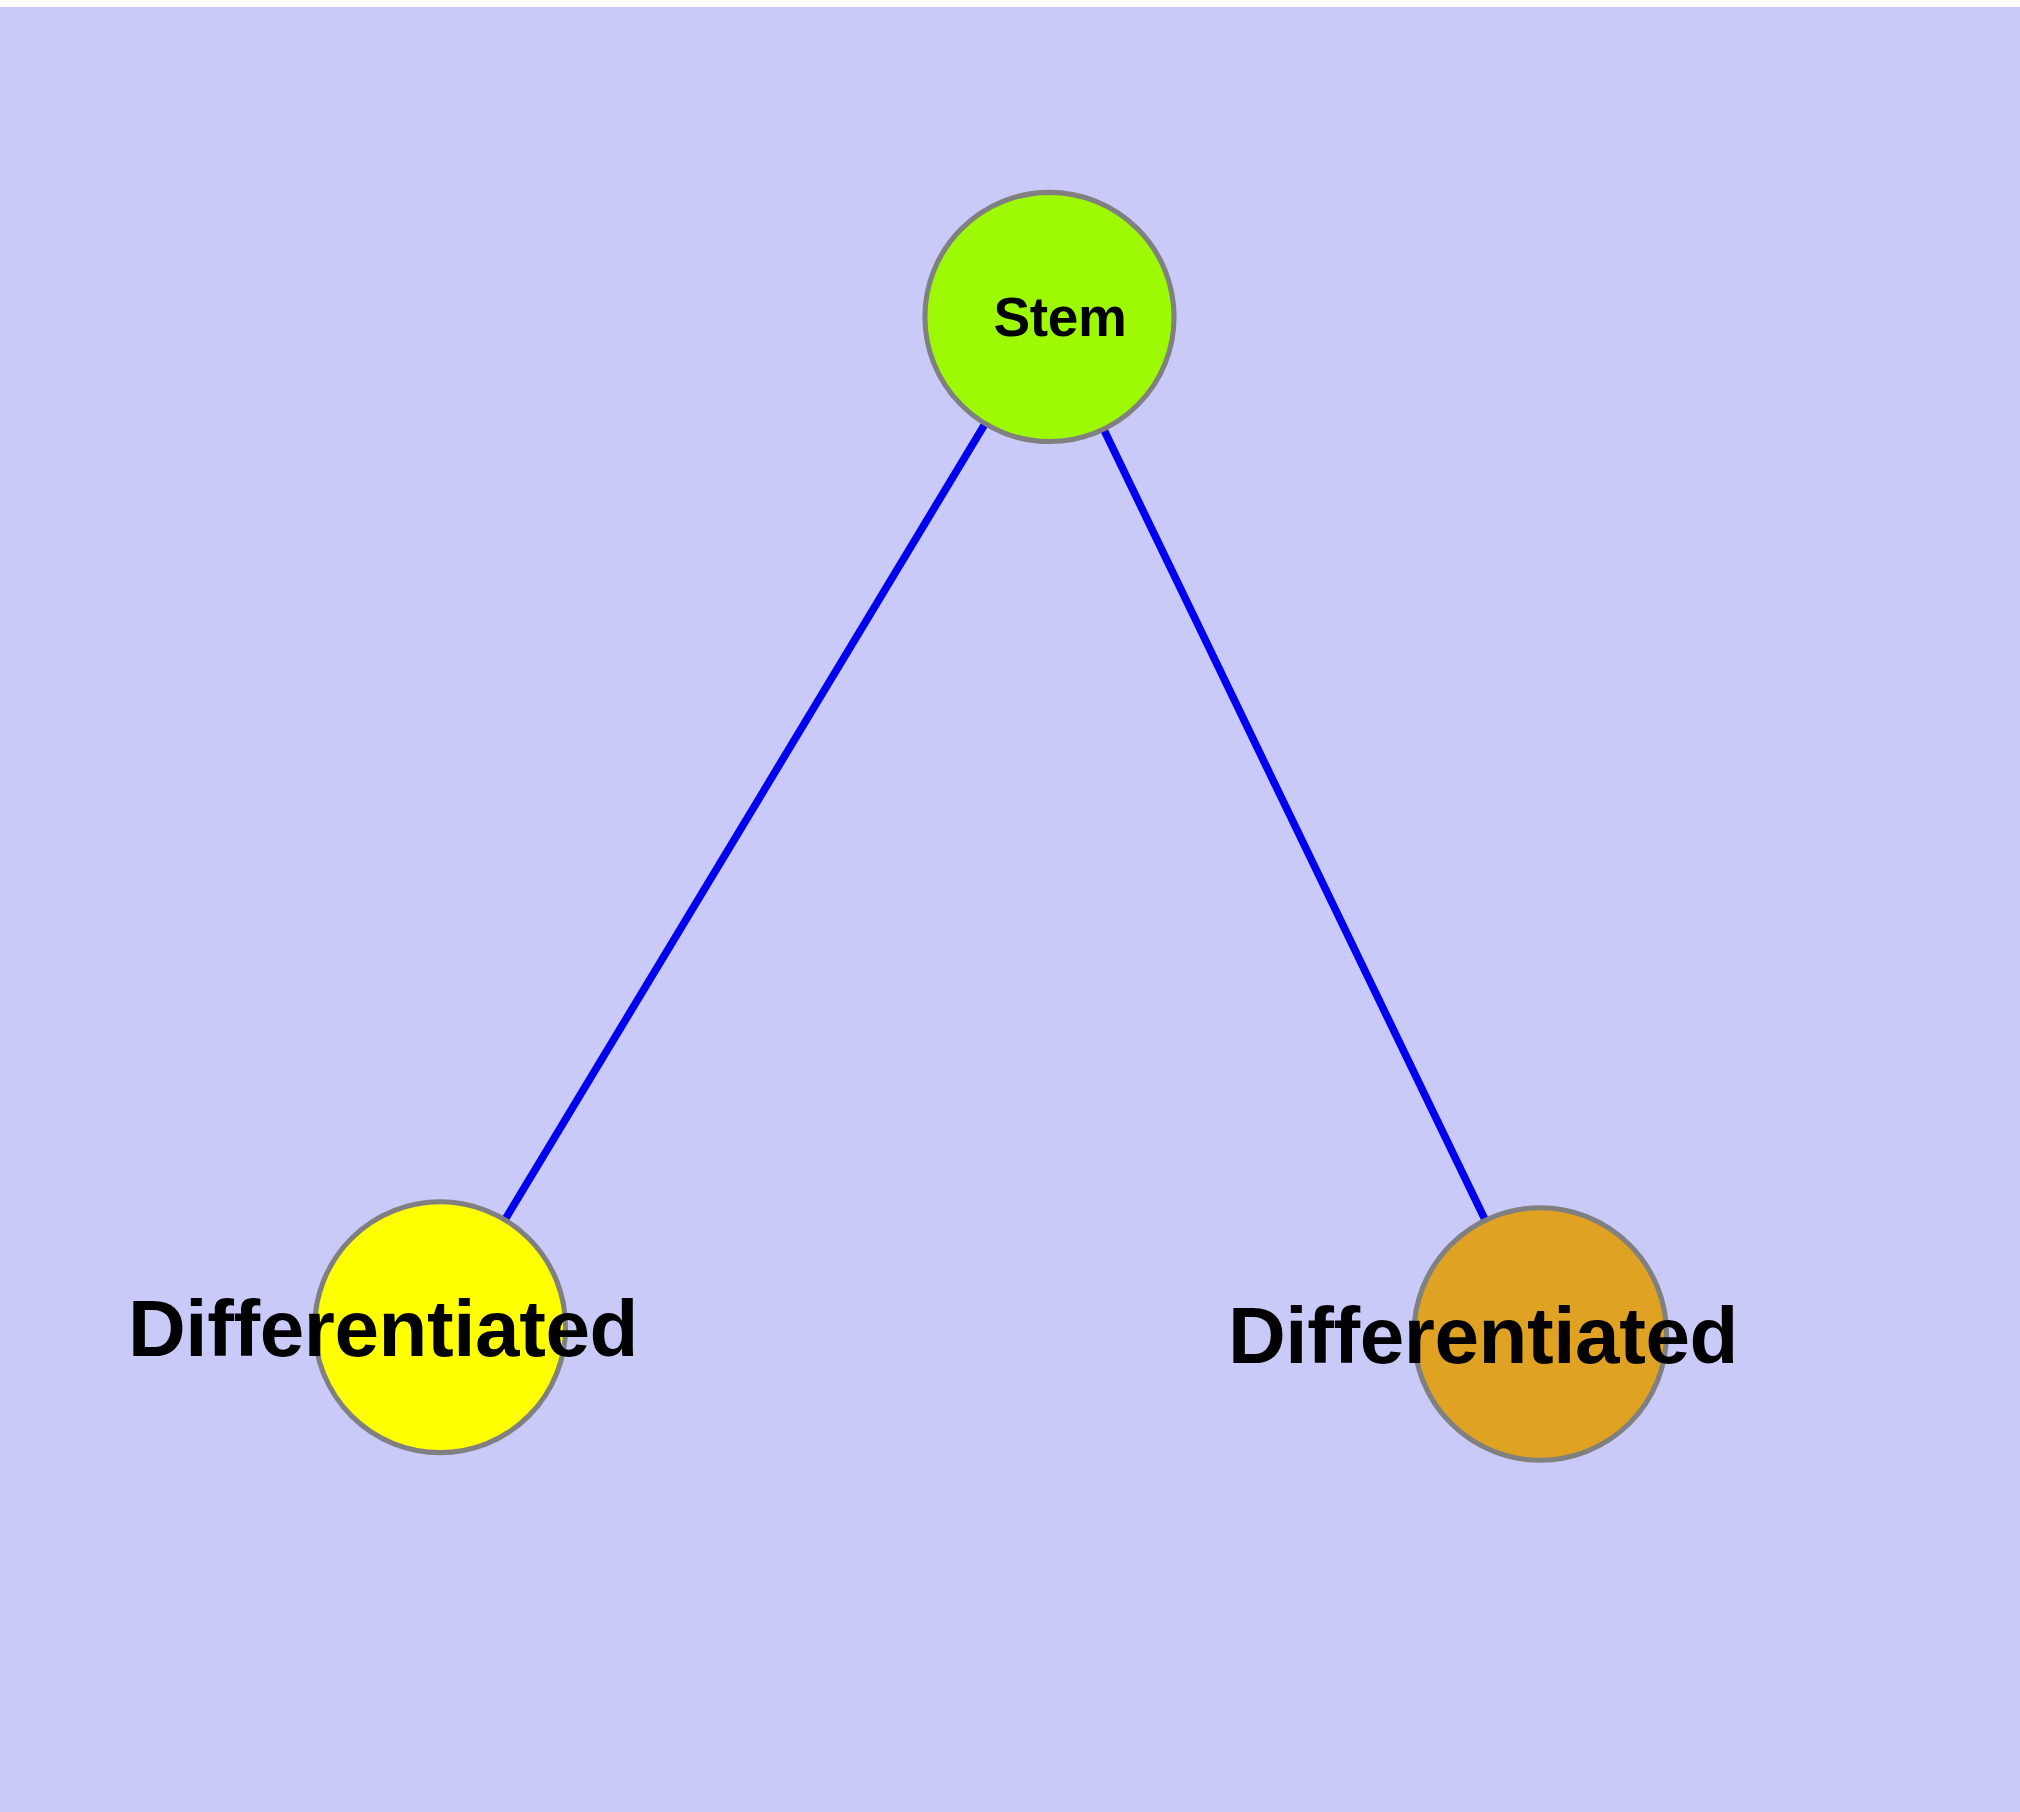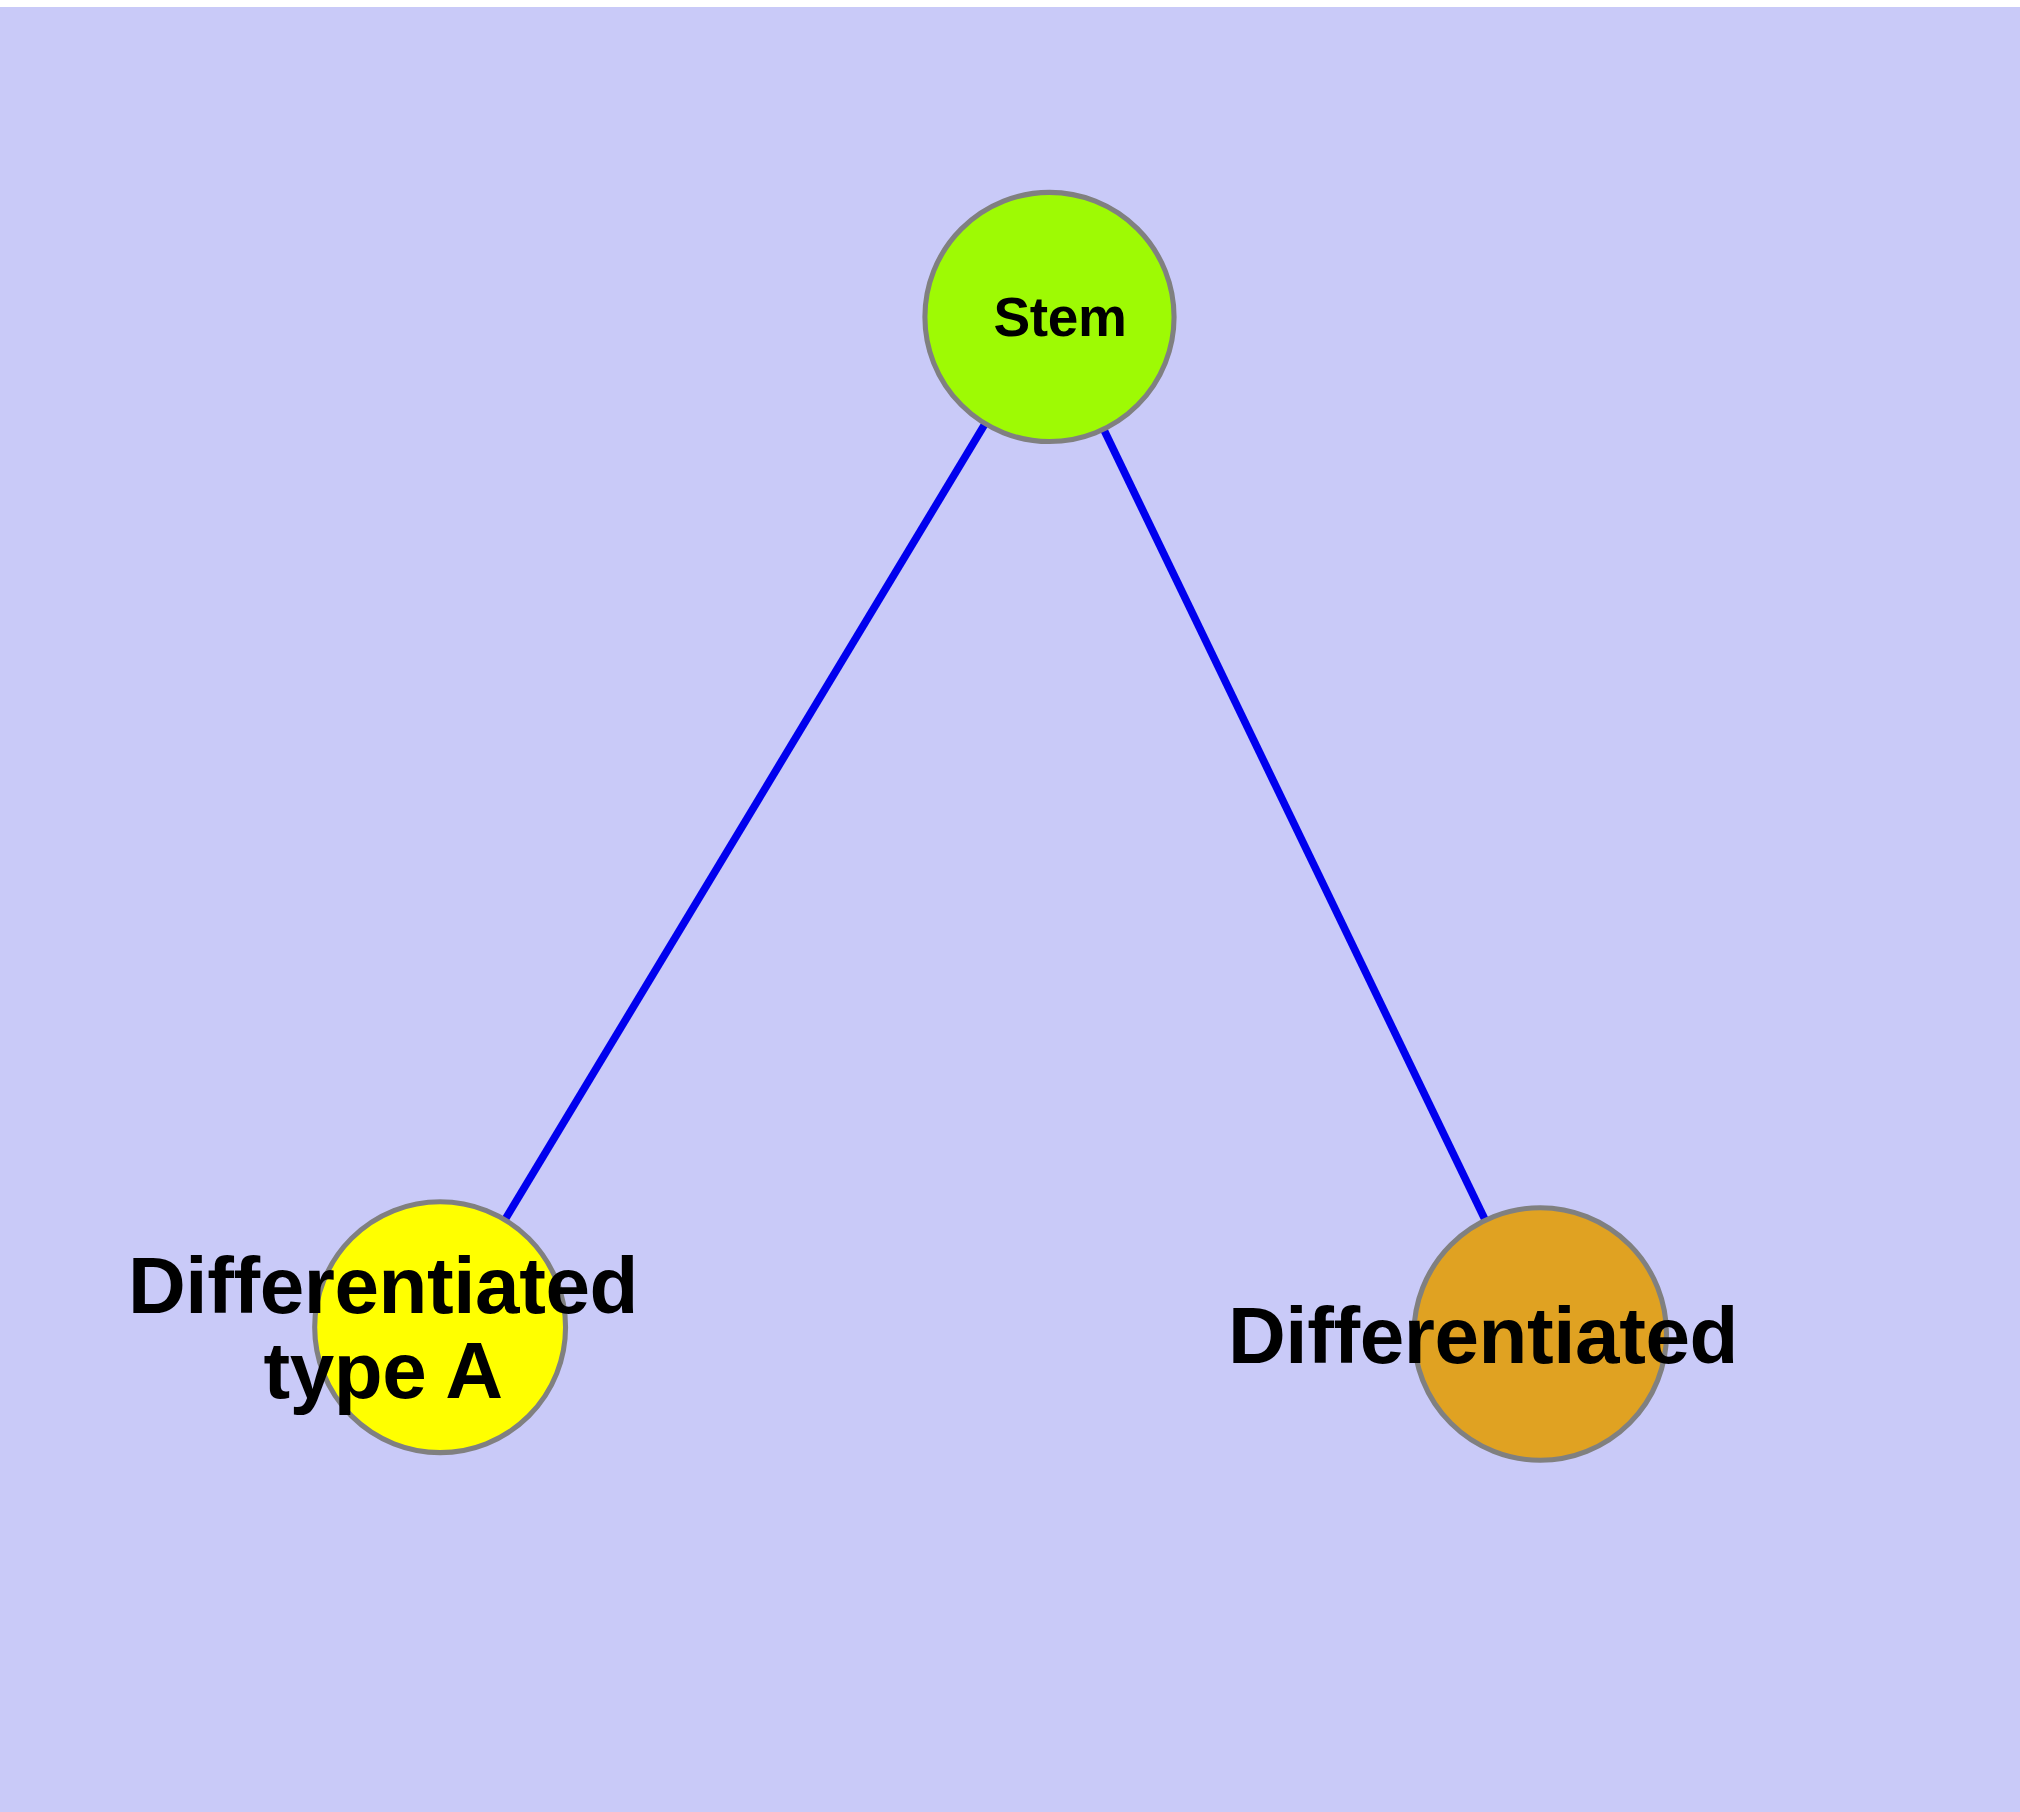--- a/index.html
+++ b/index.html
@@ -76,18 +76,18 @@
 
     <g>
       <circle cx="519" cy="1566" r="148" fill="#ffff00" stroke="#808080" stroke-width="6"></circle>
       <circle cx="1817" cy="1574" r="149" fill="#e0a222" stroke="#808080" stroke-width="6"></circle>
       <circle cx="1238" cy="374" r="147" fill="#9efa04" stroke="#808080" stroke-width="6"></circle>
     </g>
   </svg>
 
   <div class="node-label" id="label-stem"><span>Stem</span></div>
 
-  <div class="node-label" id="label-diffa"><span>Differentiated</span><br><span>type A</span></div>
+  <div class="node-label" id="label-diffa"><span>Differentiated</span><br></div>
 
   <div class="node-label" id="label-diffb"><span>Differentiated</span><br></div>
 
 </div>
 
 
 </body></html>

